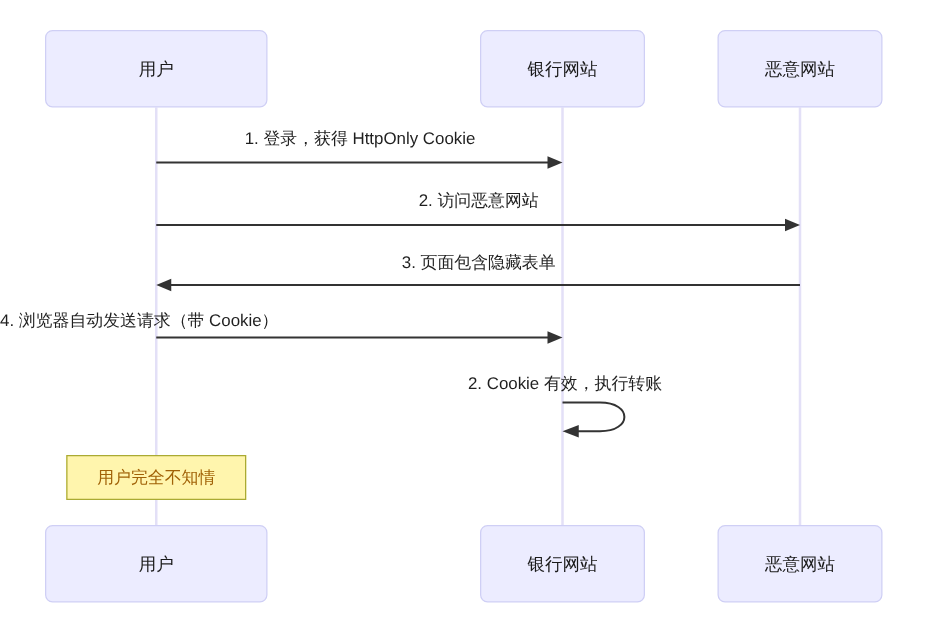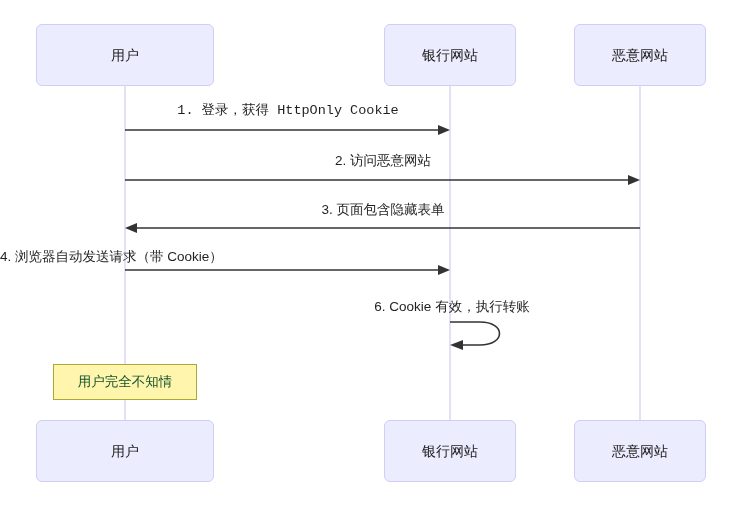--- a/index.html
+++ b/index.html
@@ -51,21 +51,21 @@
   }
   .note-box {
     position: absolute;
     box-sizing: border-box;
     background: #fff5ad;
     border: 1px solid #aaaa33;
     display: flex;
     align-items: center;
     justify-content: center;
     font-size: 13.5px;
-    color: #14532d;
+    color: #a16207;
     z-index: 5;
     line-height: 1;
   }
   svg.arrows {
     position: absolute;
     left: 0;
     top: 0;
     width: 754px;
     height: 506px;
     z-index: 2;
@@ -130,23 +130,23 @@
       <line class="arrow-line" x1="125" y1="270" x2="443" y2="270"></line>
       <polygon class="arrow-head" points="450,270 438,265 438,275"></polygon>
     </g>
 
     <g>
       <path class="arrow-line" d="M450,322 L480,322 C506,322 506,345 480,345 L459,345"></path>
       <polygon class="arrow-head" points="450,345 463,340 463,350"></polygon>
     </g>
   </svg>
 
-  <div class="msg-label" style="left:0; top:104px; width:576px; text-align:center;font-family:Liberation Mono, monospace;">1. 登录，获得 HttpOnly Cookie</div>
+  <div class="msg-label" style="left:0; top:104px; width:576px; text-align:center;">1. 登录，获得 HttpOnly Cookie</div>
   <div class="msg-label" style="left:0; top:154px; width:766px; text-align:center;">2. 访问恶意网站</div>
   <div class="msg-label" style="left:0; top:203px; width:766px; text-align:center;">3. 页面包含隐藏表单</div>
   <div class="msg-label" style="left:0; top:250px; width:576px; text-align:left;">4. 浏览器自动发送请求（带 Cookie）</div>
-  <div class="msg-label" style="left:302px; top:300px; width:300px; text-align:center;">6. Cookie 有效，执行转账</div>
+  <div class="msg-label" style="left:302px; top:300px; width:300px; text-align:center;">2. Cookie 有效，执行转账</div>
 
   <div class="note-box" style="left:53px; top:364px; width:144px; height:36px;">
     <span>用户完全不知情</span>
   </div>
 
 </div>
 
 </body></html>

